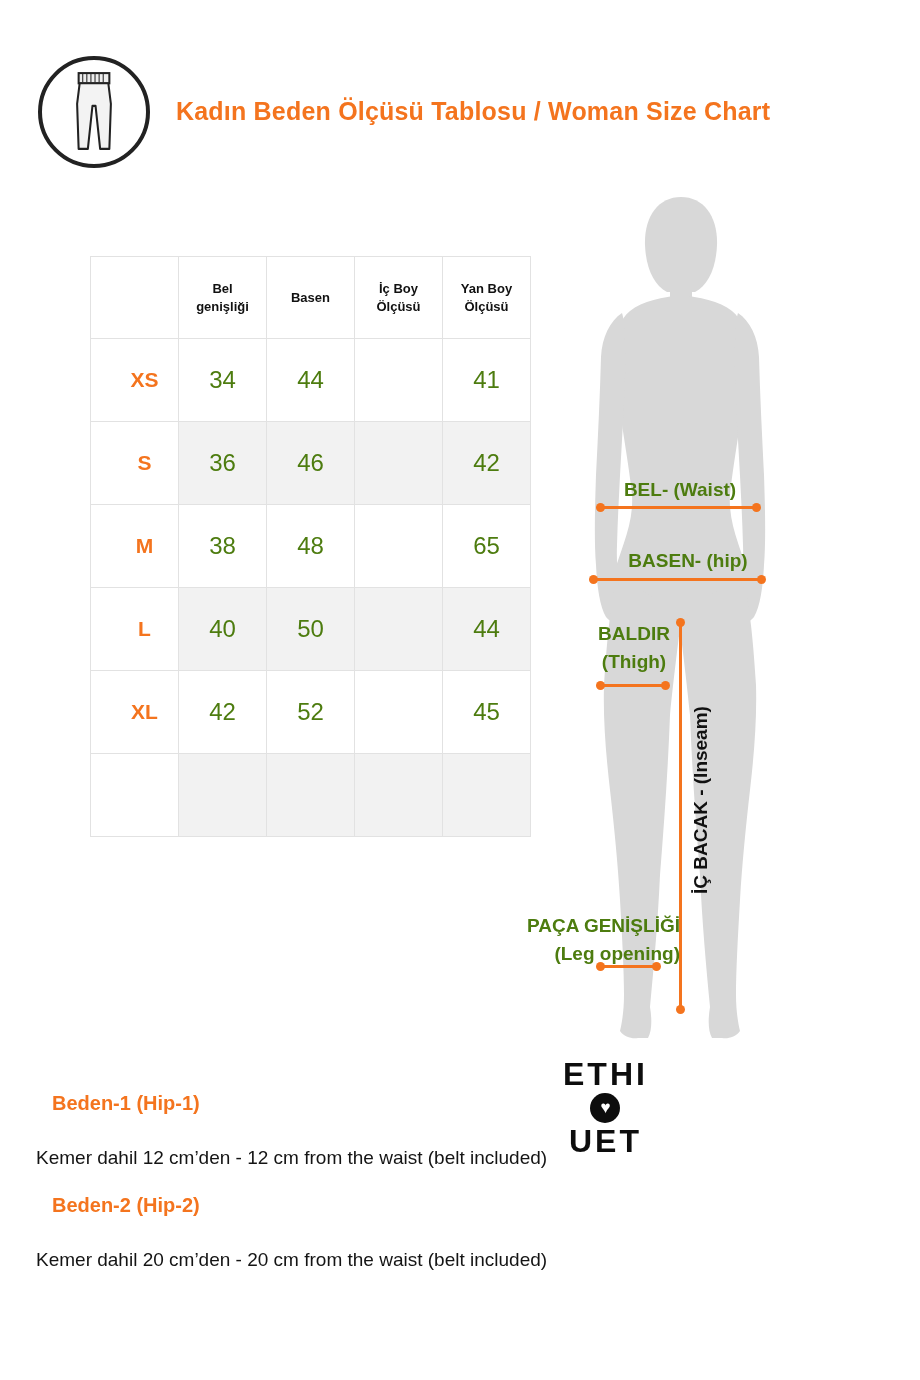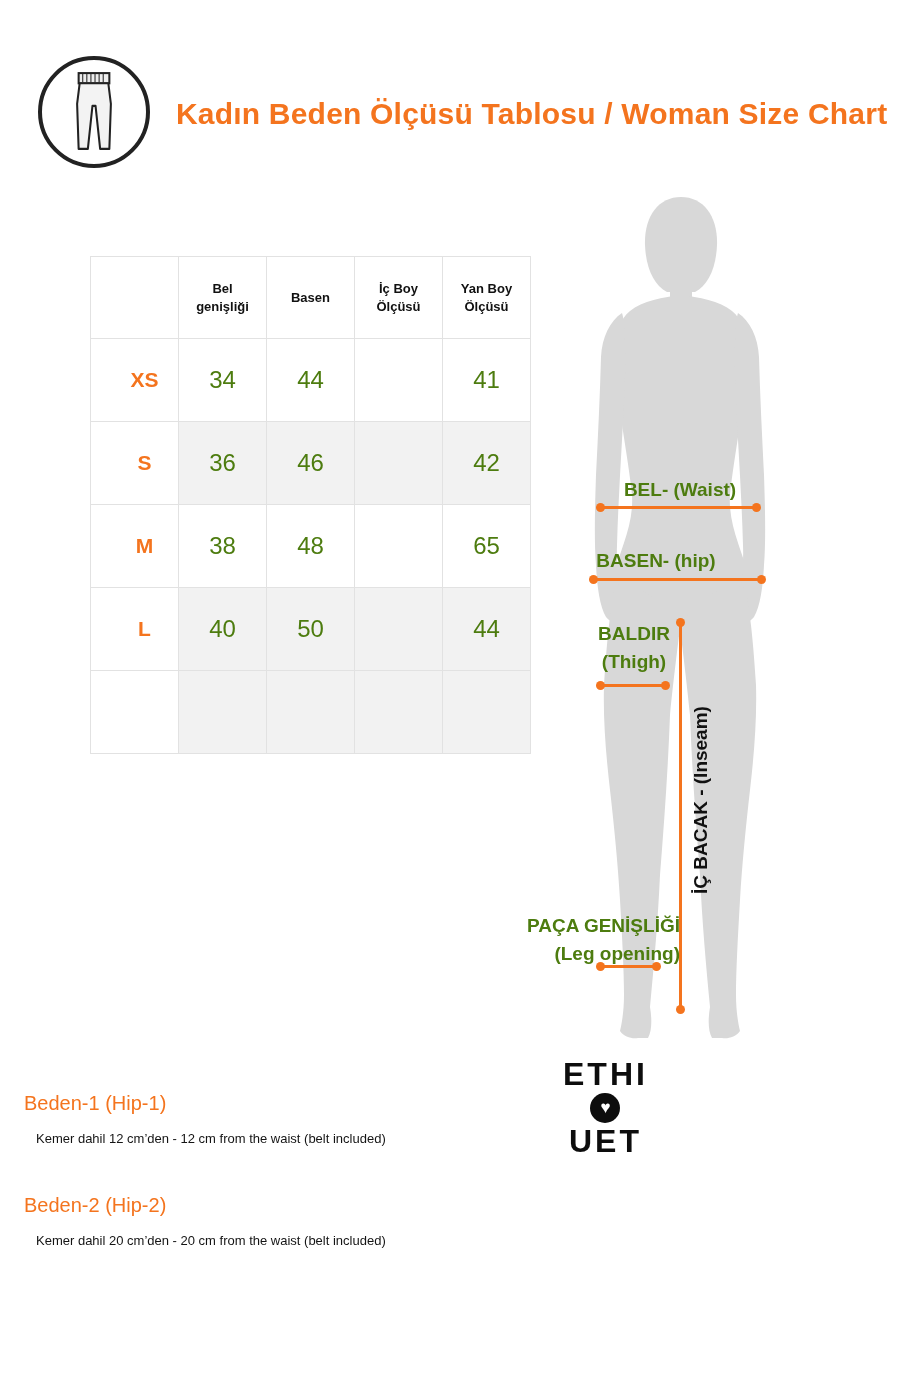--- a/index.html
+++ b/index.html
@@ -13,21 +13,21 @@
   .canvas { position:relative; width:920px; height:1380px; background:#ffffff; overflow:hidden; }
 
   
   .badge{
     position:absolute; left:38px; top:56px; width:112px; height:112px;
     border:4px solid #222; border-radius:50%;
     display:flex; align-items:center; justify-content:center; background:#fff;
   }
   .page-title{
     position:absolute; left:176px; top:97px; width:730px;
-    font-size:30px; font-weight:bold; color:var(--accent); letter-spacing:0.2px;
+    font-size:25px; font-weight:bold; color:var(--accent); letter-spacing:0.2px;
   }
 
   
   table.size-table{
     position:absolute; left:90px; top:256px; border-collapse:collapse; table-layout:fixed;
   }
   table.size-table th, table.size-table td{
     width:88px; border:1px solid #e2e2e2; text-align:center; vertical-align:middle;
     background:#ffffff;
   }
@@ -66,22 +66,22 @@
     position:absolute; left:563px; top:1056px; display:flex; align-items:center;
     font-size:32px; font-weight:800; letter-spacing:3px; color:#0d0d0d;flex-direction:column;
   }
   .logo .heart-circle{
     display:inline-flex; align-items:center; justify-content:center;
     width:30px; height:30px; border-radius:50%; background:#0d0d0d; margin:0 2px;
   }
   .logo .heart-circle span{ color:#ffffff; font-size:17px; letter-spacing:0; line-height:1; transform:translateY(-1px); }
 
   
-  .note-heading{ position:absolute; left:24px; font-size:20px; font-weight:normal; color:var(--accent); }
-  .note-text{ position:absolute; left:36px; font-size:13px; color:#141414; }
+  .note-heading{ position:absolute; left:52px; font-size:20px; font-weight:bold; color:var(--accent); }
+  .note-text{ position:absolute; left:36px; font-size:19px; color:#141414;margin-top:16px; }
 </style>
 </head>
 <body>
 
 <div class="canvas">
 
   <div class="badge">
     <svg width="64" height="86" viewBox="0 0 60 84">
       <rect x="15" y="4" width="30" height="10" fill="#ededed" stroke="#222" stroke-width="2"></rect>
       <line x1="19" y1="5" x2="19" y2="13" stroke="#222" stroke-width="1"></line>
@@ -128,20 +128,27 @@
         <td class="val"></td>
         <td class="val">65</td>
       </tr>
       <tr class="alt">
         <td class="size-cell">L</td>
         <td class="val">40</td>
         <td class="val">50</td>
         <td class="val"></td>
         <td class="val">44</td>
       </tr>
+      <tr>
+        <td class="size-cell">XL</td>
+        <td class="val">42</td>
+        <td class="val">52</td>
+        <td class="val"></td>
+        <td class="val">45</td>
+      </tr>
       <tr class="alt">
         <td class="size-cell"></td>
         <td class="val"></td>
         <td class="val"></td>
         <td class="val"></td>
         <td class="val"></td>
       </tr>
     </tbody>
   </table>
 
@@ -162,21 +169,21 @@
         <path d="M44,395 C38,430 36,460 34,490 C33,525 36,560 40,595 C44,630 48,670 50,705 C52,740 54,775 54,800 C54,815 52,828 50,836 C54,842 62,844 68,843 L78,843 C82,836 82,824 80,812 C84,770 88,725 90,680 C94,630 98,575 100,520 C104,480 108,450 110,432 C96,408 60,380 44,395 Z"></path>
 
         <path d="M176,395 C182,430 184,460 186,490 C187,525 184,560 180,595 C176,630 172,670 170,705 C168,740 166,775 166,800 C166,815 168,828 170,836 C166,842 158,844 152,843 L142,843 C138,836 138,824 140,812 C136,770 132,725 130,680 C126,630 122,575 120,520 C116,480 112,450 110,432 C124,408 160,380 176,395 Z"></path>
       </g>
     </svg>
   </div>
 
   <div class="m-label" style="left:600px; top:476px; width:160px;">BEL- (Waist)</div>
   <div class="h-line" style="left:600px; top:506px; width:157px;"></div>
 
-  <div class="m-label" style="left:568px; top:547px; width:168px;padding-left:8px;">BASEN- (hip)</div>
+  <div class="m-label" style="left:600px; top:547px; width:168px;padding-left:8px;">BASEN- (hip)</div>
   <div class="h-line" style="left:593px; top:578px; width:169px;"></div>
 
   <div class="m-label" style="left:584px; top:620px; width:100px;">
     <div>BALDIR</div>
     <div>(Thigh)</div>
   </div>
   <div class="h-line" style="left:600px; top:684px; width:66px;"></div>
 
   <div class="v-line" style="left:679px; top:622px; height:388px;"></div>
   <div class="inseam-label">İÇ BACAK - (Inseam)</div>

